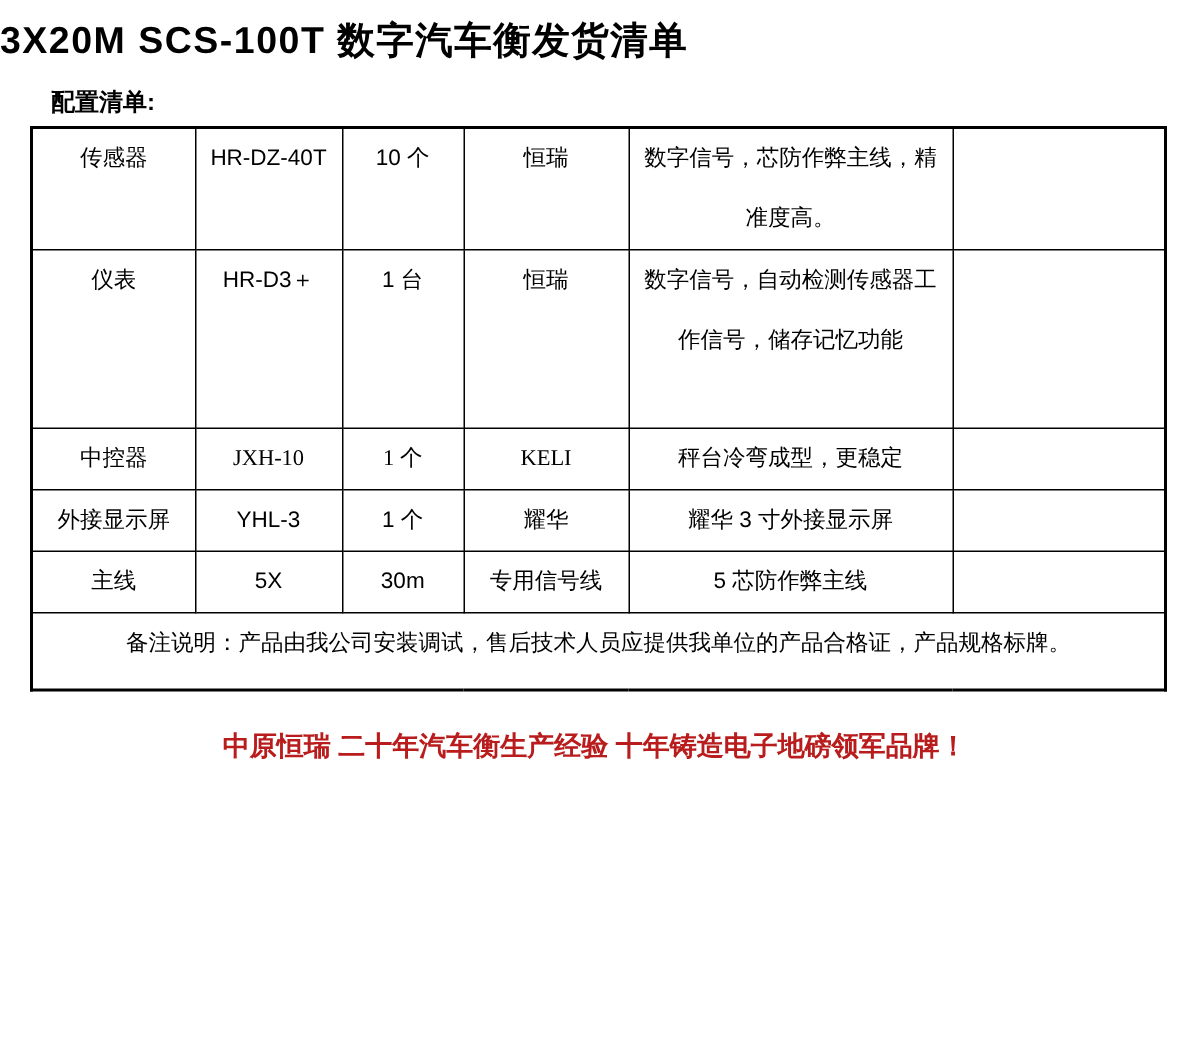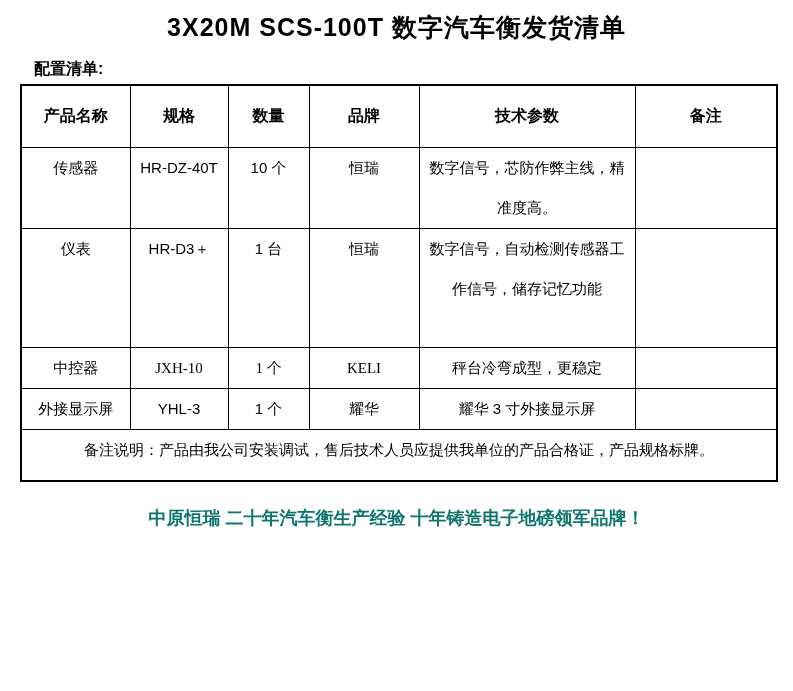--- a/index.html
+++ b/index.html
@@ -13,21 +13,20 @@
     color: #000000;
   }
   .page {
     position: relative;
     width: 793px;
     height: 691px;
     background: #ffffff;
   }
   .doc-title {
     margin-top: 12px;
-    text-align: center;
     font-size: 25px;
     font-weight: bold;
     letter-spacing: 1px;
     line-height: 30px;
   }
   .section-label {
     margin: 16px 0 4px 14px;
     font-size: 16px;
     font-weight: bold;
     line-height: 22px;
@@ -67,21 +66,21 @@
   tr.row-remark    { height: 51px; }
   td.remark-cell {
     text-align: left;
     padding-left: 8px;
   }
   .footer-slogan {
     margin-top: 25px;
     text-align: center;
     font-size: 18px;
     font-weight: bold;
-    color: #0f766e;
+    color: #b91c1c;
     line-height: 22px;
   }
 </style>
 </head>
 <body>
 
 <div class="page">
 
   <div class="doc-title">3X20M SCS-100T 数字汽车衡发货清单</div>
 
@@ -90,28 +89,20 @@
   <table class="spec-table">
     <colgroup>
       <col style="width:109px">
       <col style="width:98px">
       <col style="width:81px">
       <col style="width:110px">
       <col style="width:216px">
       <col style="width:142px">
     </colgroup>
     <tbody>
-      <tr>
-        <th>产品名称</th>
-        <th>规格</th>
-        <th>数量</th>
-        <th>品牌</th>
-        <th>技术参数</th>
-        <th>备注</th>
-      </tr>
 
 
       <tr class="row-sensor">
         <td>传感器</td>
         <td>HR-DZ-40T</td>
         <td>10 个</td>
         <td>恒瑞</td>
         <td>数字信号，芯防作弊主线，精准度高。</td>
         <td></td>
       </tr>
@@ -136,20 +127,28 @@
 
       <tr class="row-display">
         <td>外接显示屏</td>
         <td>YHL-3</td>
         <td>1 个</td>
         <td>耀华</td>
         <td>耀华 3 寸外接显示屏</td>
         <td></td>
       </tr>
 
+      <tr class="row-cable">
+        <td>主线</td>
+        <td>5X</td>
+        <td>30m</td>
+        <td>专用信号线</td>
+        <td>5 芯防作弊主线</td>
+        <td></td>
+      </tr>
 
       <tr class="row-remark">
         <td class="remark-cell" colspan="6">备注说明：产品由我公司安装调试，售后技术人员应提供我单位的产品合格证，产品规格标牌。</td>
       </tr>
     </tbody>
   </table>
 
   <div class="footer-slogan">中原恒瑞 二十年汽车衡生产经验 十年铸造电子地磅领军品牌！</div>
 
 </div>

